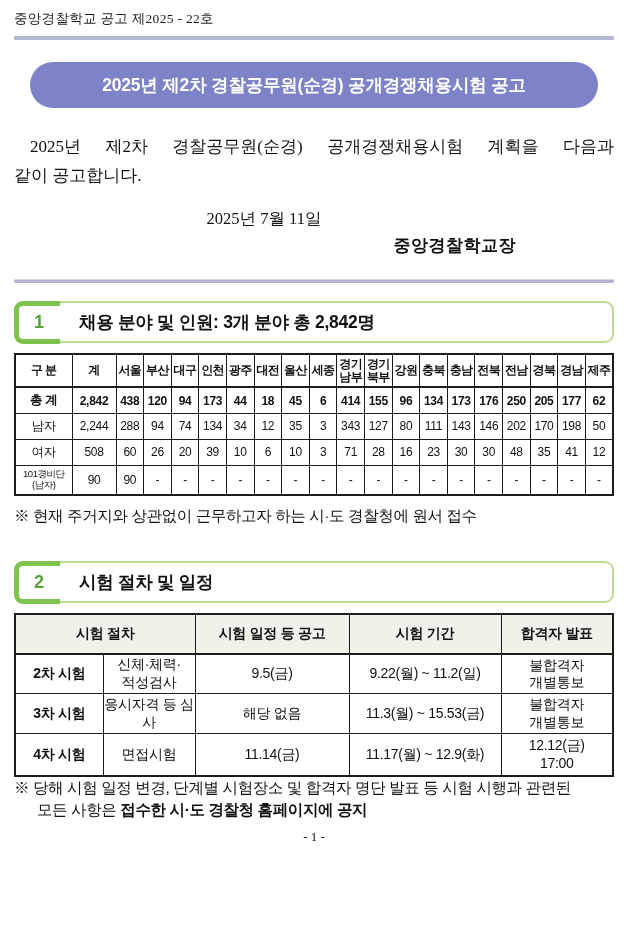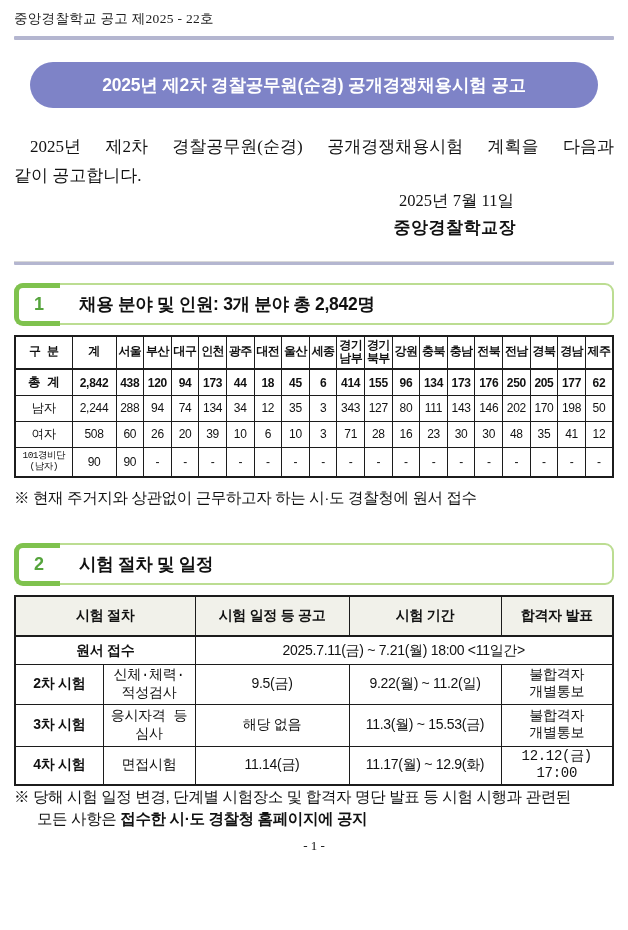--- a/index.html
+++ b/index.html
@@ -15,37 +15,37 @@
   .doc-number{font-family:"Liberation Serif",serif;font-size:13.5px;color:#1d1d1d;letter-spacing:.3px;}
   .rule{height:4px;background:var(--rule);margin-top:8px;border-radius:1px;}
   .rule.double::after{content:'';display:block;height:1px;background:#d8d8d8;margin-top:5px;}
 
   .banner{margin:22px 16px 0;background:var(--banner-bg);border-radius:24px;height:46px;
           display:flex;align-items:center;justify-content:center;color:#fff;
           font-weight:bold;font-size:17.5px;letter-spacing:-.2px;}
 
   .intro{margin-top:24px;font-family:"Liberation Serif",serif;font-size:17px;line-height:1.72;}
   .intro .l1{text-align:justify;text-align-last:justify;text-indent:16px;}
-  .date-line{text-align:right;padding-right:100px;
+  .date-line{margin-top:18px;text-align:center;padding-right:100px;
              font-family:"Liberation Serif",serif;font-size:16.5px;}
   .signer-line{margin-top:4px;text-align:right;padding-right:98px;font-weight:bold;font-size:17px;letter-spacing:.5px;}
   .rule.second{margin-top:22px;}
 
   .section-hd{position:relative;margin-top:18px;height:42px;border:2.5px solid var(--green-light);
               border-radius:9px;display:flex;align-items:center;}
   .section-hd.gap{margin-top:34px;}
   .bracket{position:absolute;left:-2.5px;top:-2.5px;bottom:-2.5px;width:46px;
            border:5.5px solid var(--green-dark);border-right:none;border-radius:9px 0 0 9px;}
   .sec-num{width:46px;text-align:center;font-size:18px;font-weight:bold;color:var(--green-number);position:relative;}
   .sec-title{font-size:17.5px;font-weight:bold;letter-spacing:-.3px;margin-left:17px;}
 
   table.tbl{border-collapse:collapse;width:100%;table-layout:fixed;margin-top:10px;border:2px solid #1c1c1c;}
   .tbl th,.tbl td{border:1px solid #1c1c1c;text-align:center;vertical-align:middle;padding:1px 0;}
   .tbl thead th{border-bottom:2px solid #1c1c1c;font-weight:bold;}
-  .pre{white-space:pre-line;font-family:Liberation Mono, monospace;}
+  .pre{white-space:pre-line;}
 
   .t1 thead tr{height:33px;}
   .t1 thead th{font-size:12px;line-height:1.12;letter-spacing:-.6px;padding:2px 0;}
   .t1 tbody tr{height:26px;}
   .t1 tbody tr.last-row{height:30px;}
   .t1 td{font-size:12px;letter-spacing:-.3px;}
   .t1 .rowlabel{font-weight:normal;font-size:12.5px;letter-spacing:-.3px;}
   .t1 .tiny{font-size:9.5px;line-height:1.15;letter-spacing:-.5px;}
   .t1 tr.total-row th,.t1 tr.total-row td{font-weight:bold;}
 
@@ -254,24 +254,20 @@
       <thead>
         <tr>
           <th colspan="2">시험 절차</th>
           <th>시험 일정 등 공고</th>
           <th>시험 기간</th>
           <th>합격자 발표</th>
         </tr>
       </thead>
       <tbody>
         <tr>
-          <th class="app-label" colspan="2">원서 접수</th>
-          <td colspan="3">2025.7.11(금) ~ 7.21(월) 18:00  &lt;11일간&gt;</td>
-        </tr>
-        <tr>
           <th class="stage">2차 시험</th>
           <td class="pre">신체·체력·
 적성검사</td>
           <td>9.5(금)</td>
           <td>9.22(월) ~ 11.2(일)</td>
           <td class="pre result">불합격자
 개별통보</td>
         </tr>
         <tr>
           <th class="stage">3차 시험</th>

